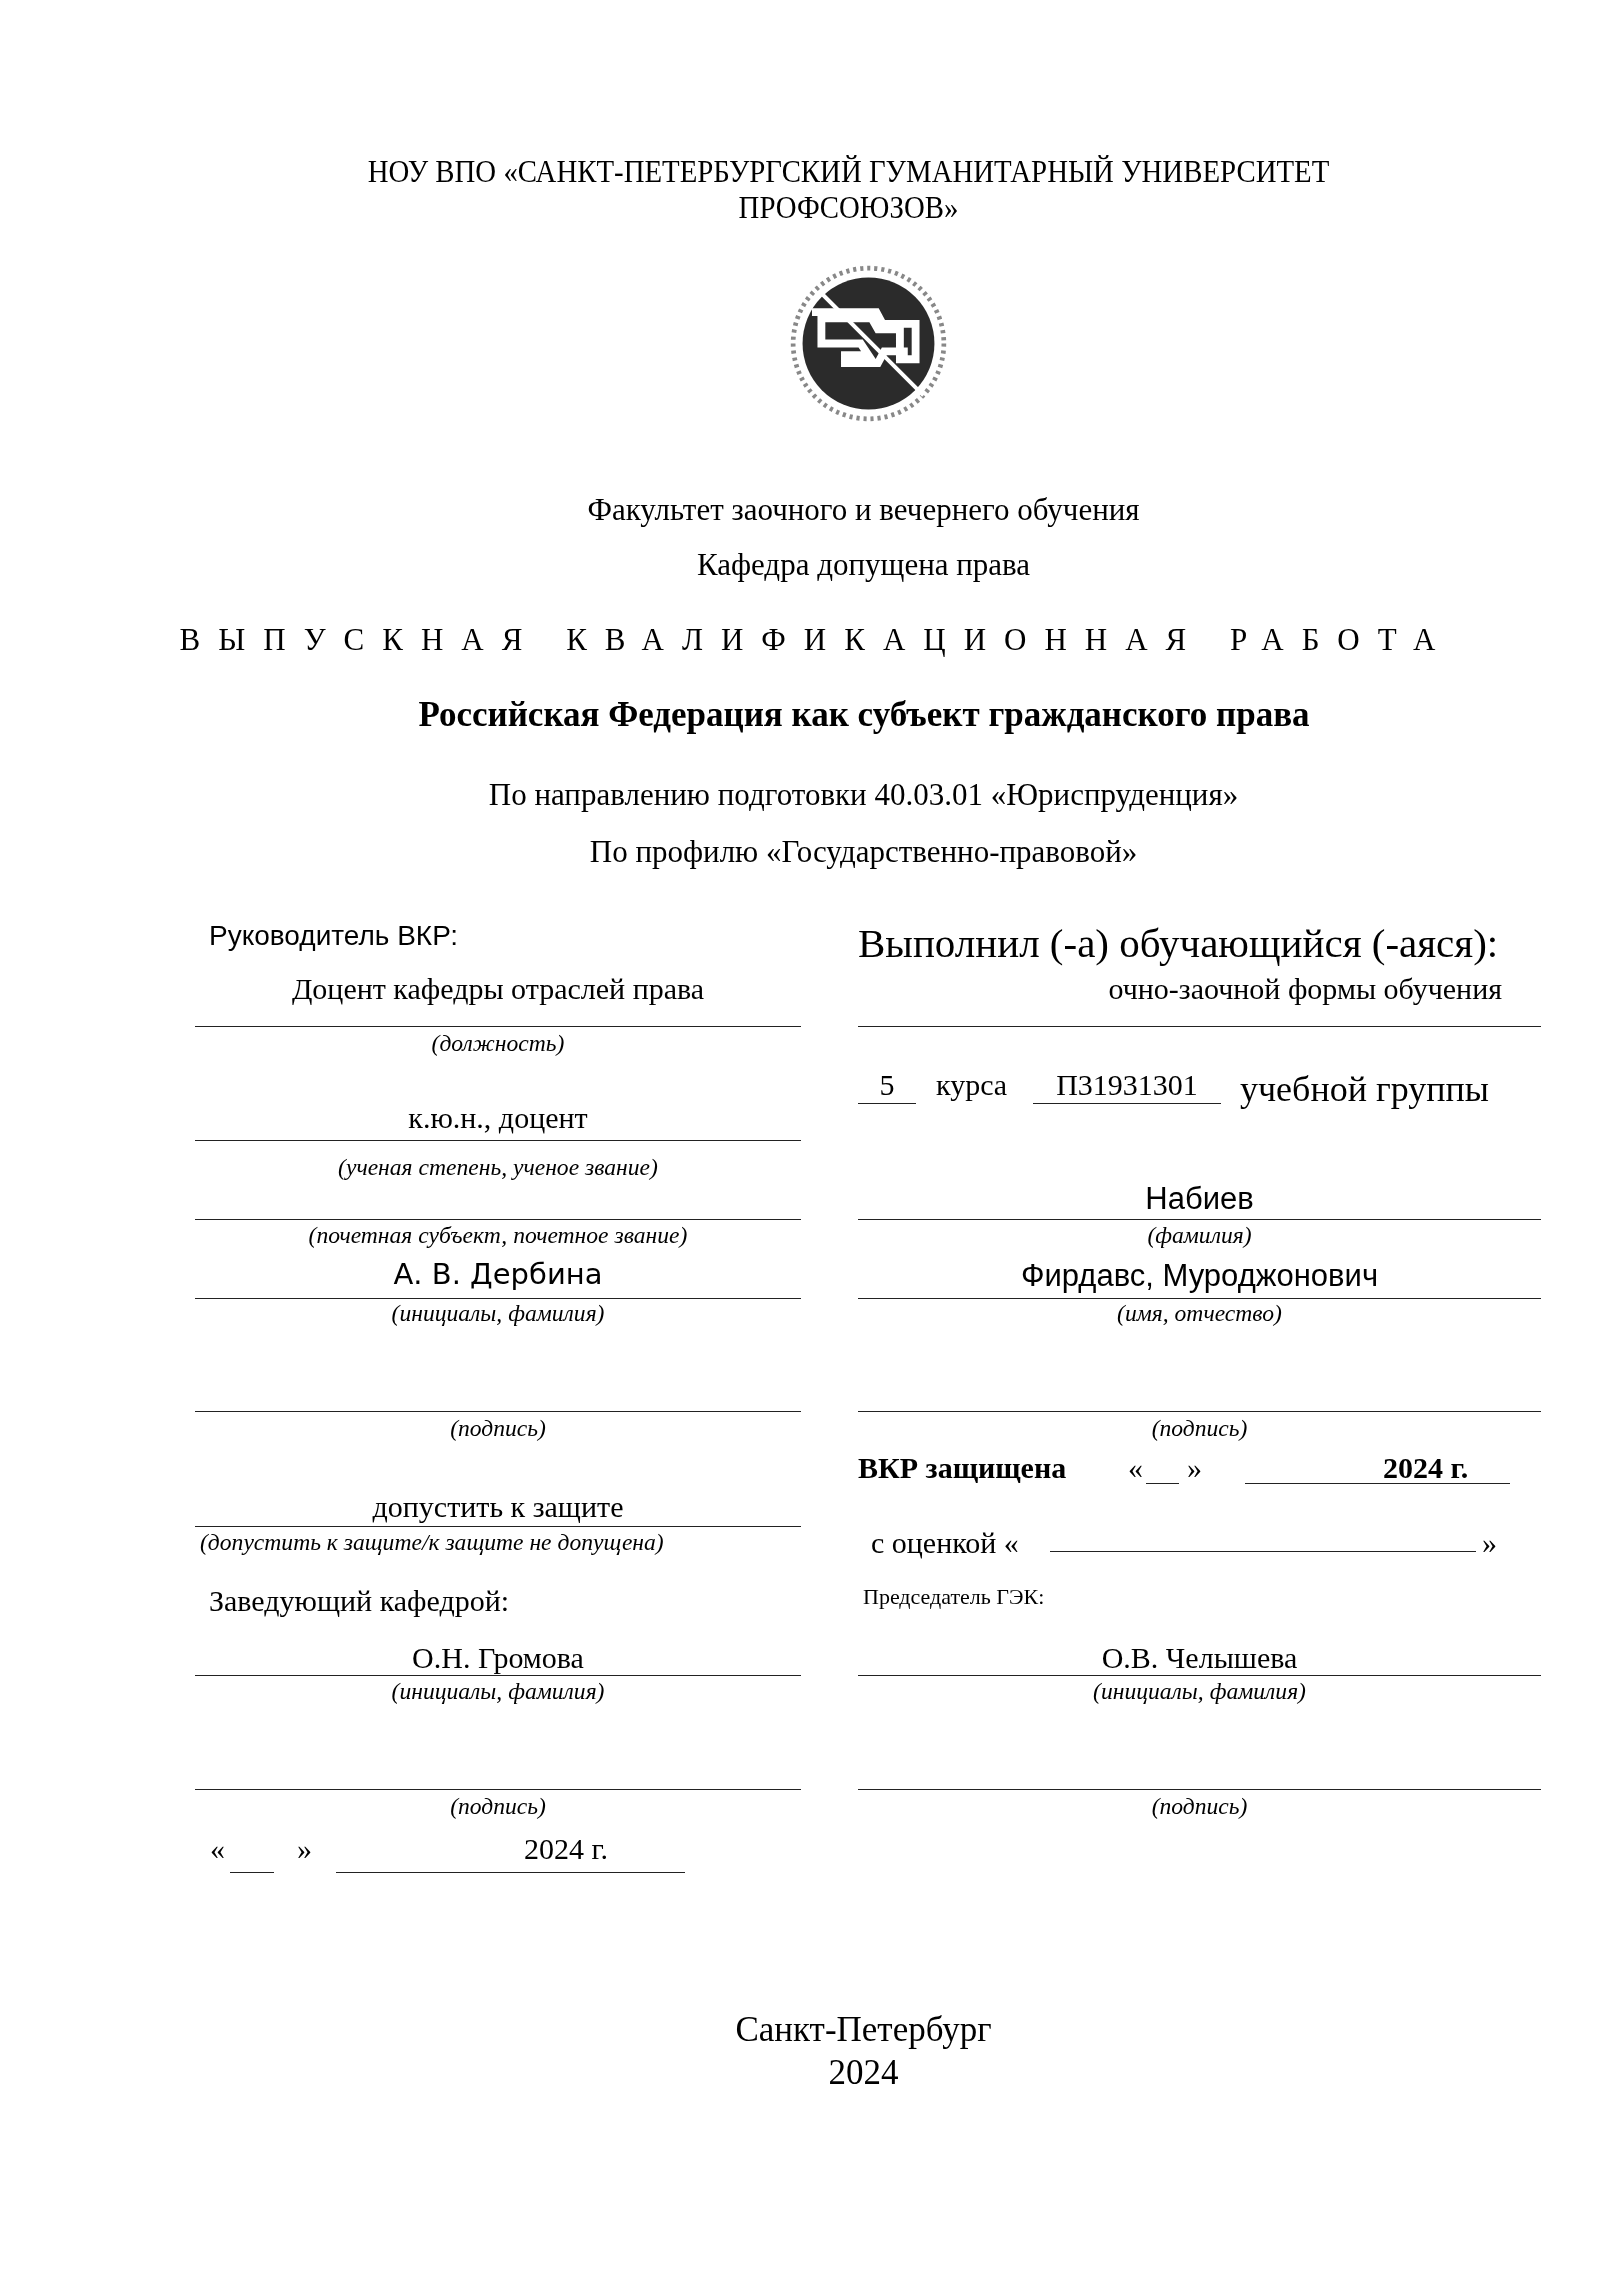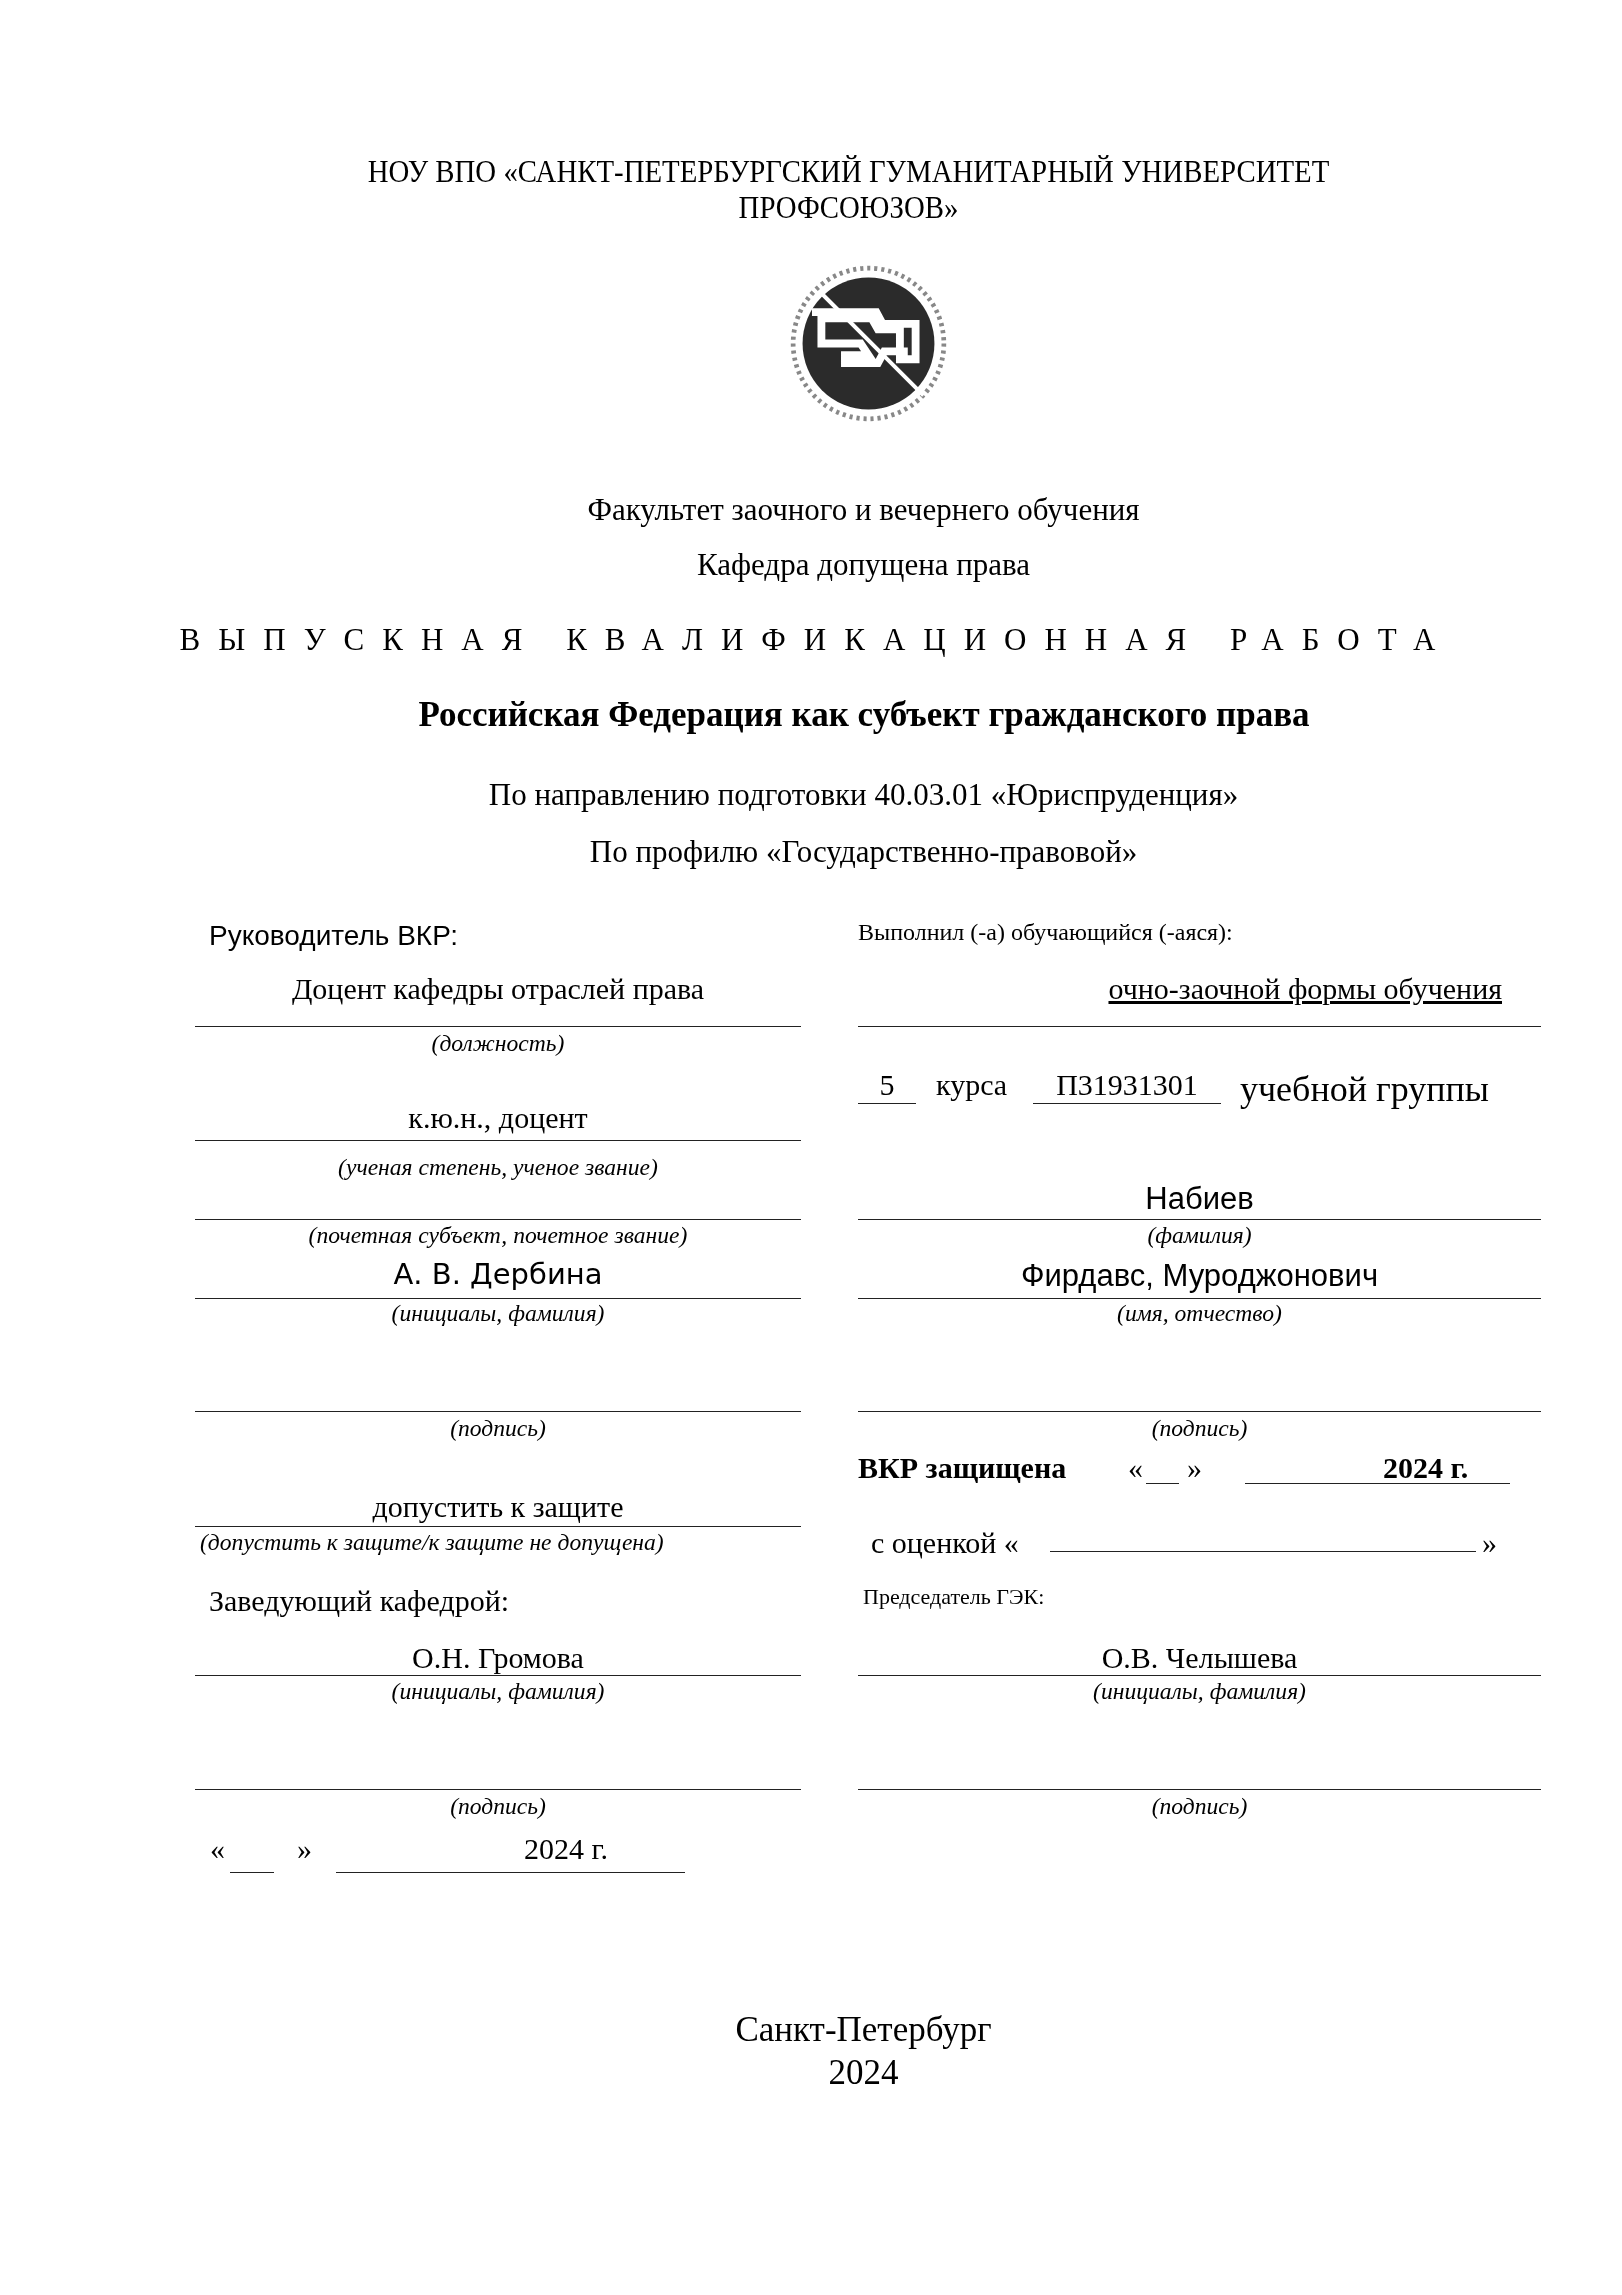--- a/index.html
+++ b/index.html
@@ -82,22 +82,22 @@
 <div class="line" style="left:280px; width:228px; top:1872px; left:280px; width:0;"></div>
 <div class="line" style="left:280px; top:1872px; width:0;"></div>
 <div class="line" style="left:280px; top:1872px; width:0;"></div>
 <div class="line" style="left:280px; top:1872px; width:0;"></div>
 <div class="line" style="left:280px; top:1872px; width:0;"></div>
 <div class="line" style="left:280px; top:1872px; width:0;"></div>
 <div class="line" style="left:280px; top:1872px; width:0;"></div>
 <div class="line" style="left:336px; width:349px; top:1872px;"></div>
 <div class="abs serif" style="left:524px; top:1832px; font-size:30px;">2024 г.</div>
 
-<div class="abs serif" style="left:858px; top:919px; font-size:24px;">Выполнил (-а) обучающийся (-аяся):</div>
-<div class="abs serif" style="left:858px; width:644px; text-align:right; top:972px; font-size:30px;text-decoration:underline;">очно-заочной формы обучения</div>
+<div class="abs serif" style="left:858px; top:919px; font-size:41px;">Выполнил (-а) обучающийся (-аяся):</div>
+<div class="abs serif" style="left:858px; width:644px; text-align:right; top:972px; font-size:30px;">очно-заочной формы обучения</div>
 <div class="line col-r" style="top:1026px;"></div>
 
 <div class="abs serif ctr" style="left:858px; width:58px; top:1068px; font-size:30px;">5</div>
 <div class="line" style="left:858px; width:58px; top:1103px;"></div>
 <div class="abs serif" style="left:936px; top:1068px; font-size:30px;">курса</div>
 <div class="abs serif ctr" style="left:1033px; width:188px; top:1068px; font-size:30px;">П31931301</div>
 <div class="line" style="left:1033px; width:188px; top:1103px;"></div>
 <div class="abs serif" style="left:1240px; top:1068px; font-size:36px;">учебной группы</div>
 
 <div class="val sans col-r" style="top:1181px; font-size:31px;">Набиев</div>

